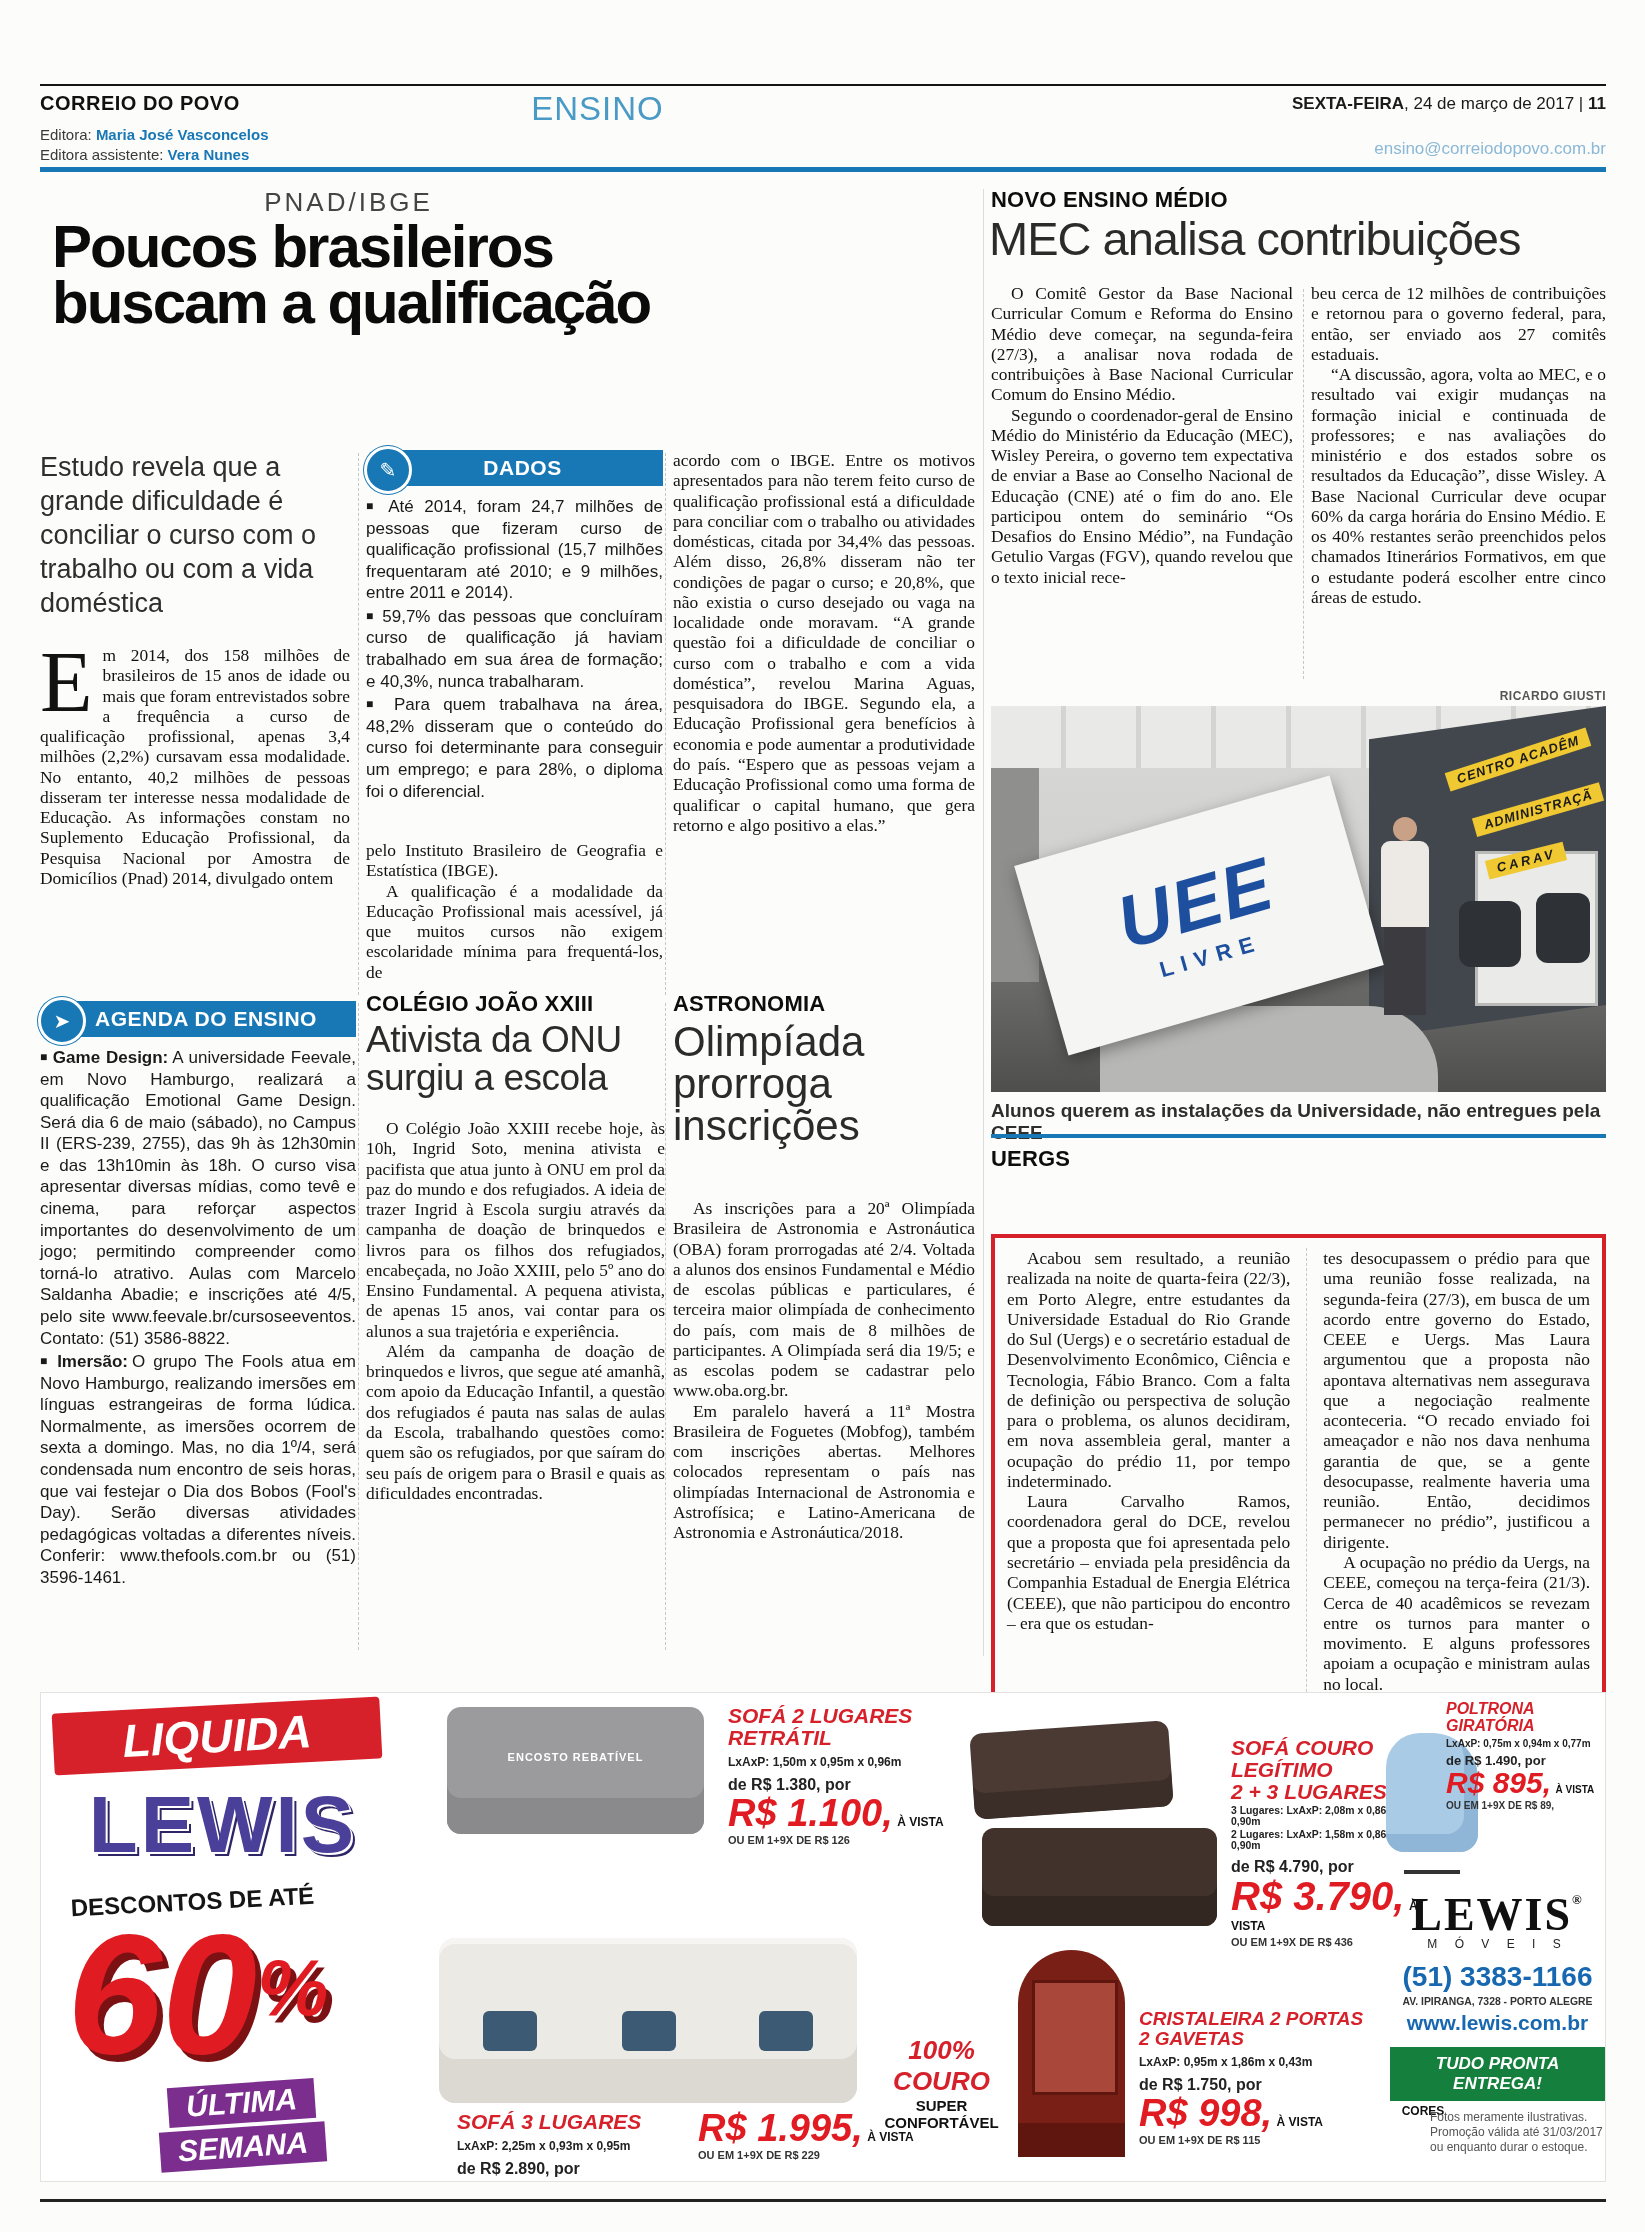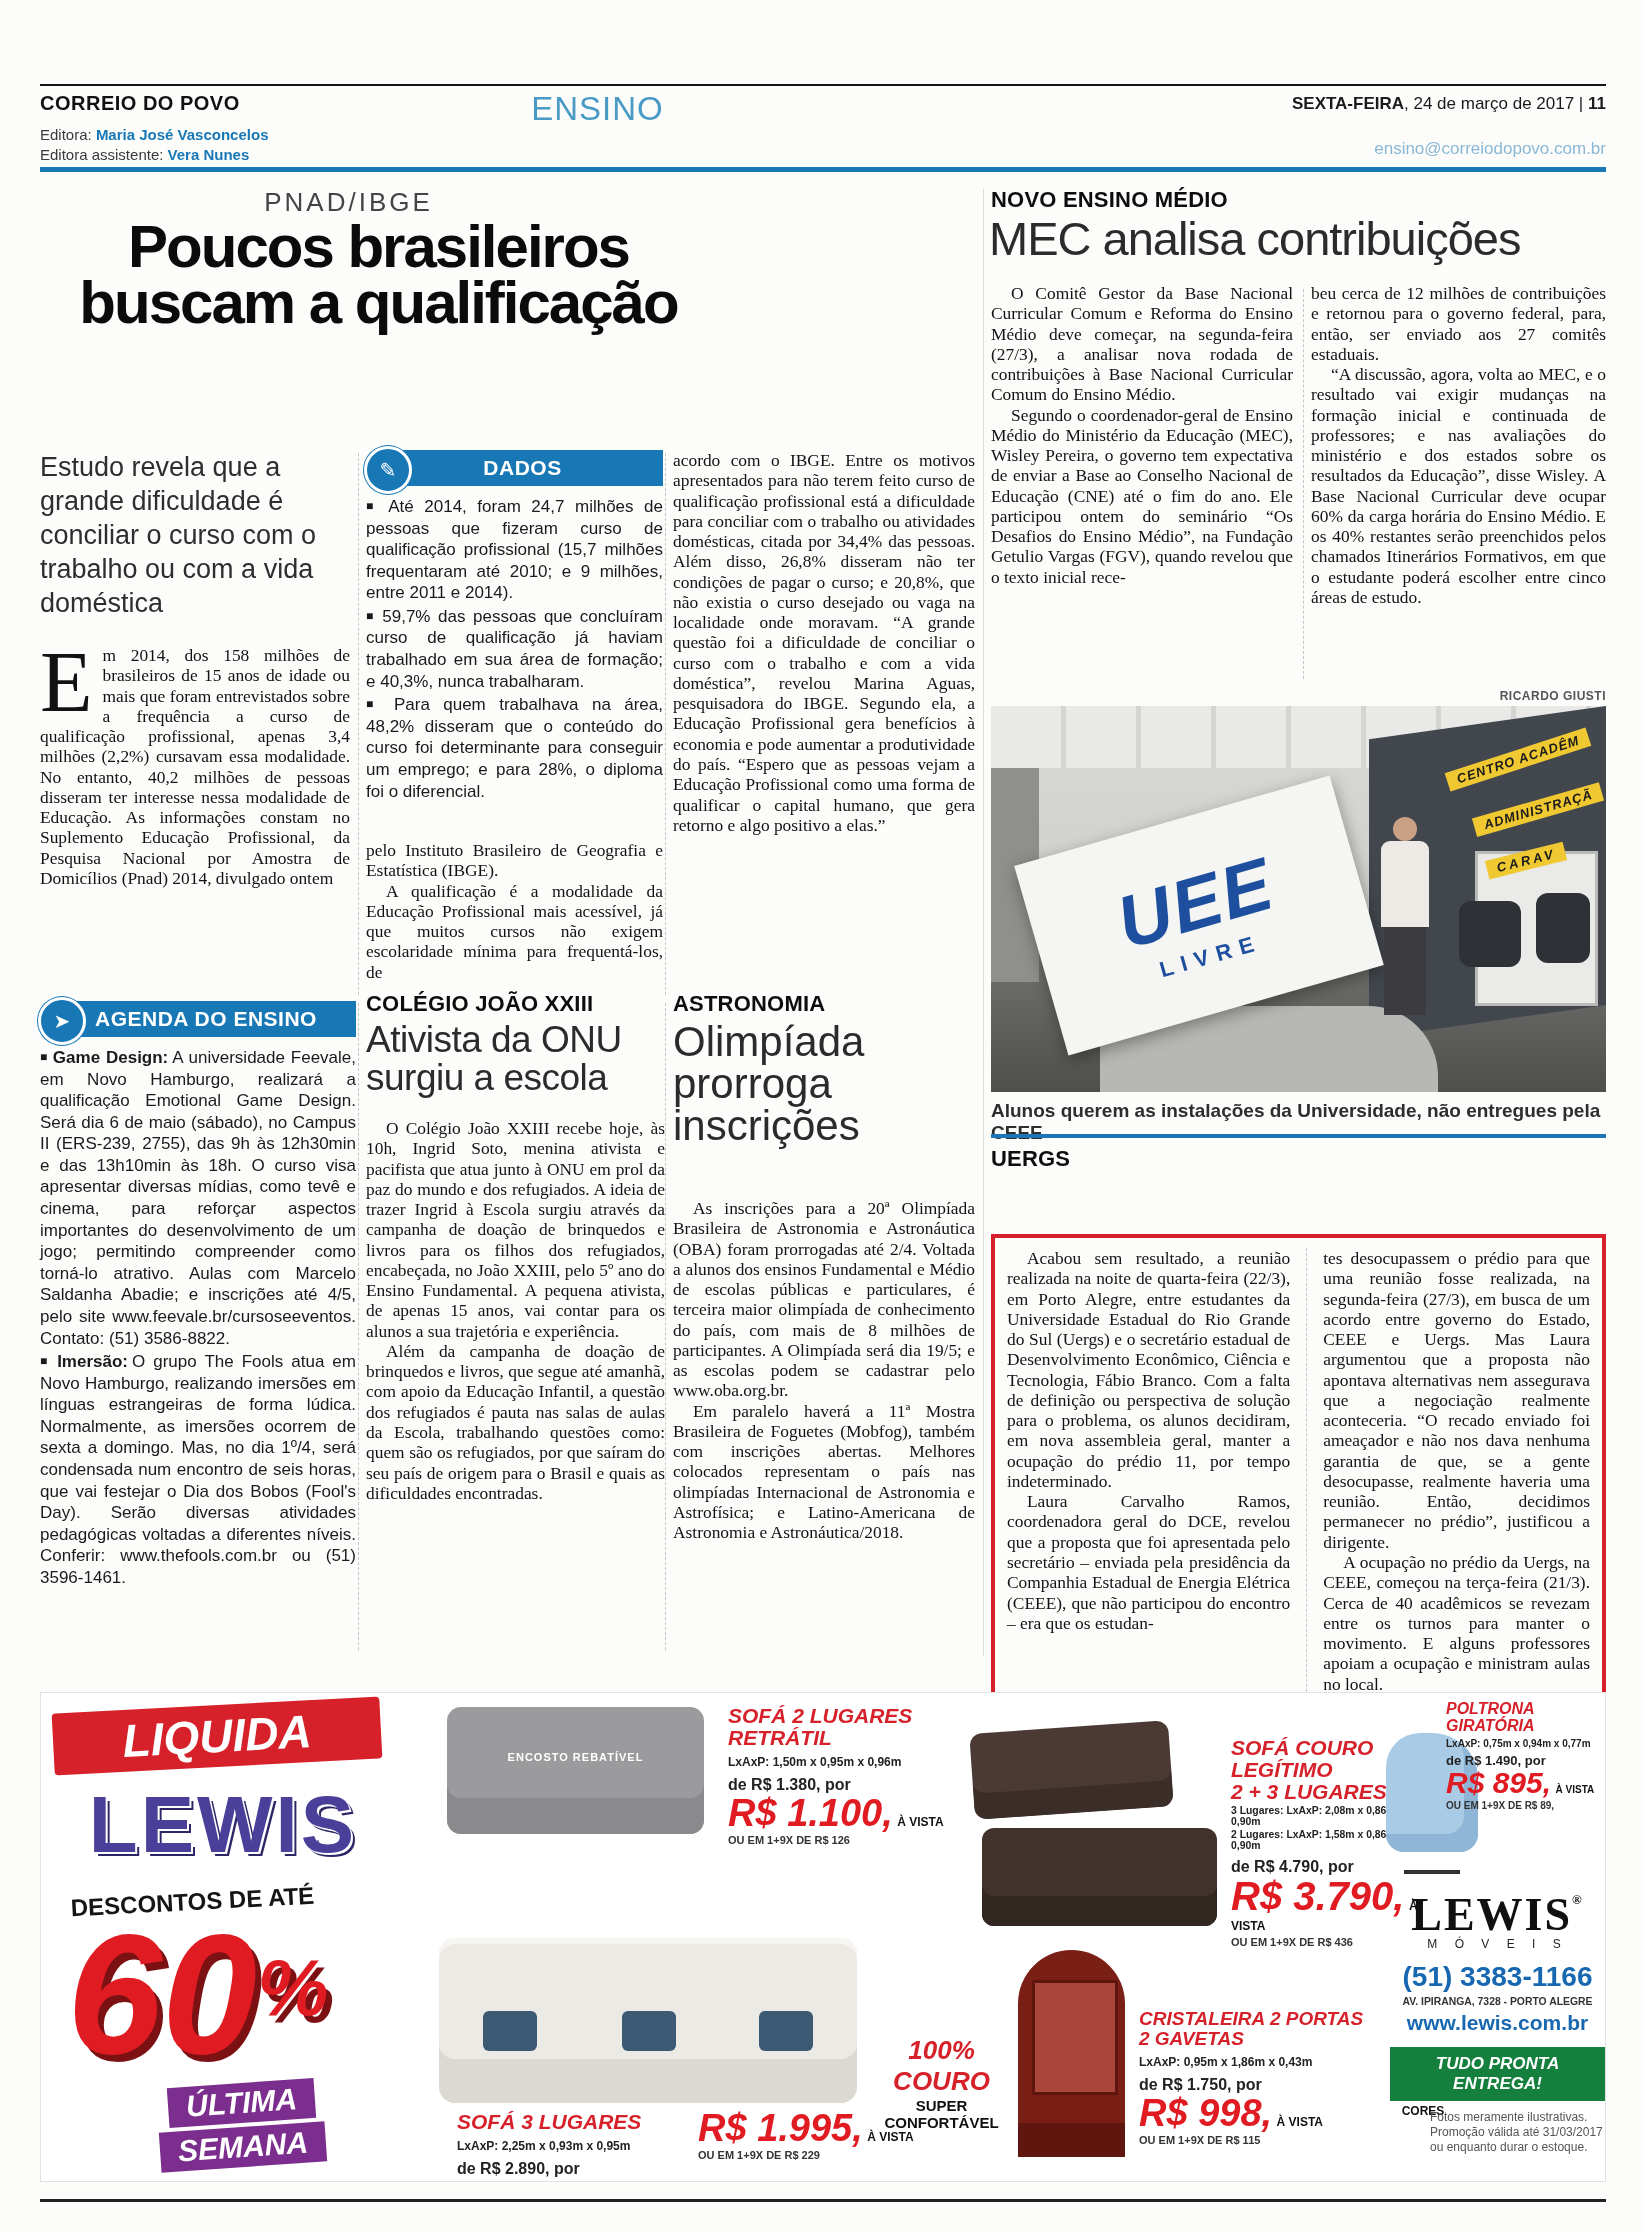--- a/index.html
+++ b/index.html
@@ -20,22 +20,22 @@
          text-align:justify;color:#121212;hyphens:auto;}
   .paras p{margin:0;}
   .paras p + p{text-indent:20px;}
   .indent-first p:first-child{text-indent:20px;}
   .kicker{font-size:22px;font-weight:800;color:#0d0d0d;letter-spacing:0.2px;}
   .light-hl{color:#2b2b2b;font-weight:400;}
   .vsep{position:absolute;border-left:1px dashed #c6c6c6;}
   
   .a1-kicker{position:absolute;left:40px;top:187px;width:617px;text-align:center;
              font-size:26px;letter-spacing:3px;color:#444;}
-  .a1-headline{position:absolute;left:40px;top:219px;width:677px;font-size:60px;font-weight:800;
-               line-height:.94;letter-spacing:-2px;color:#0b0b0b;text-align:center;}
+  .a1-headline{position:absolute;left:52px;top:219px;width:677px;font-size:60px;font-weight:800;
+               line-height:.94;letter-spacing:-2px;color:#0b0b0b;}
   .a1-standfirst{position:absolute;left:40px;top:450px;width:302px;font-size:27px;
                  line-height:1.26;color:#2e2e2e;}
   .a1-col1{position:absolute;left:40px;top:645px;width:310px;}
   .dropcap{float:left;font-family:"Liberation Serif",serif;font-size:86px;line-height:.78;
            padding:4px 10px 0 0;}
   .a1-col2{position:absolute;left:366px;top:840px;width:297px;}
   .a1-col3{position:absolute;left:673px;top:450px;width:302px;}
   
   .box{position:absolute;}
   .box-bar{position:relative;height:36px;background:#1878b6;margin-left:16px;

